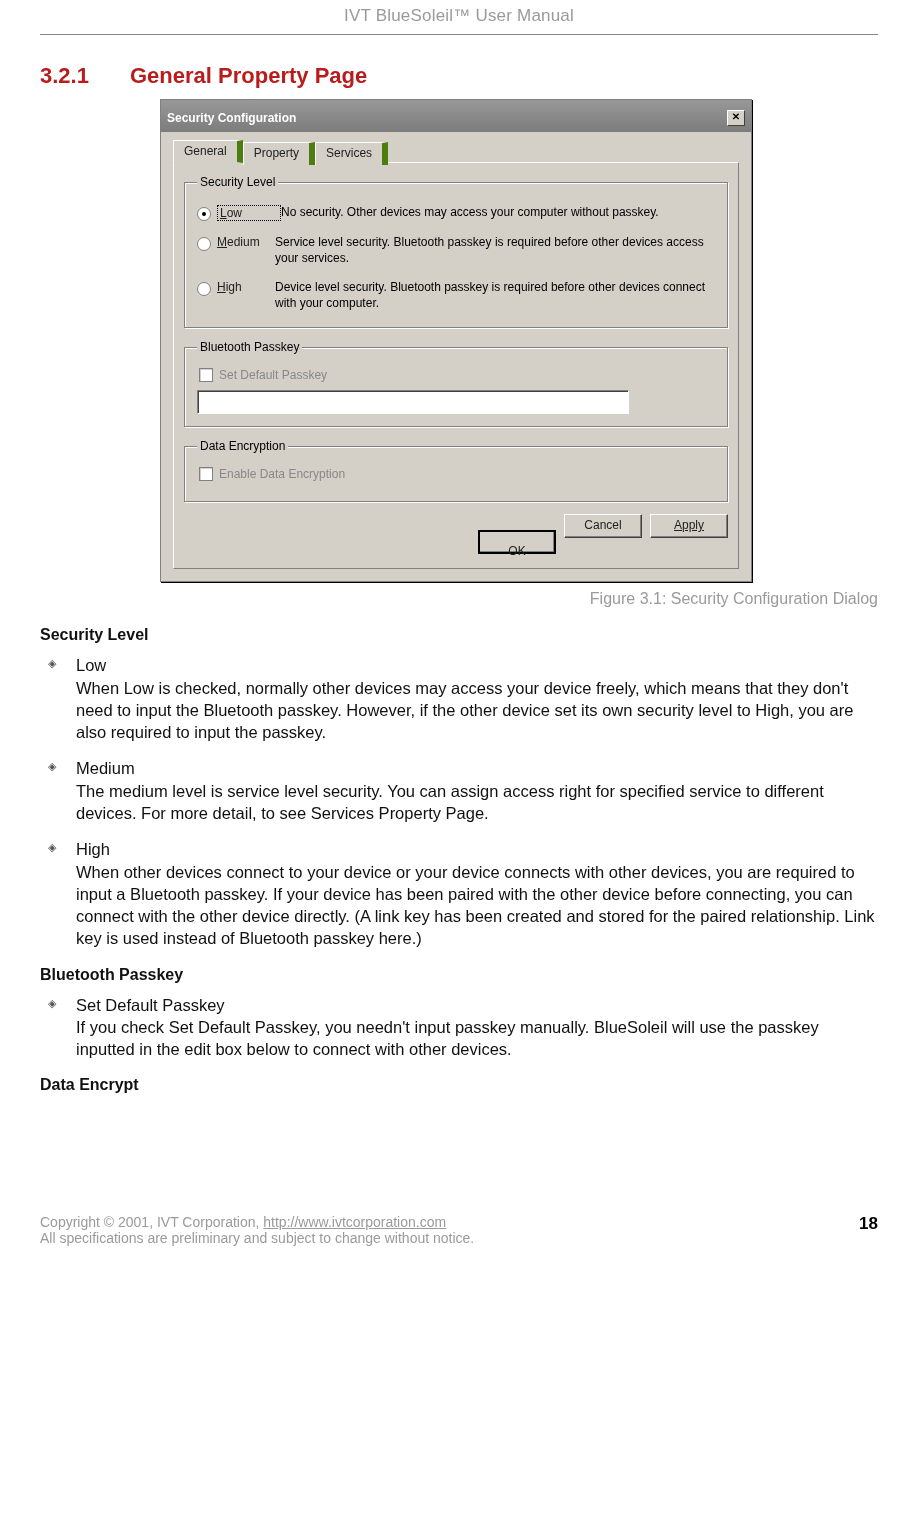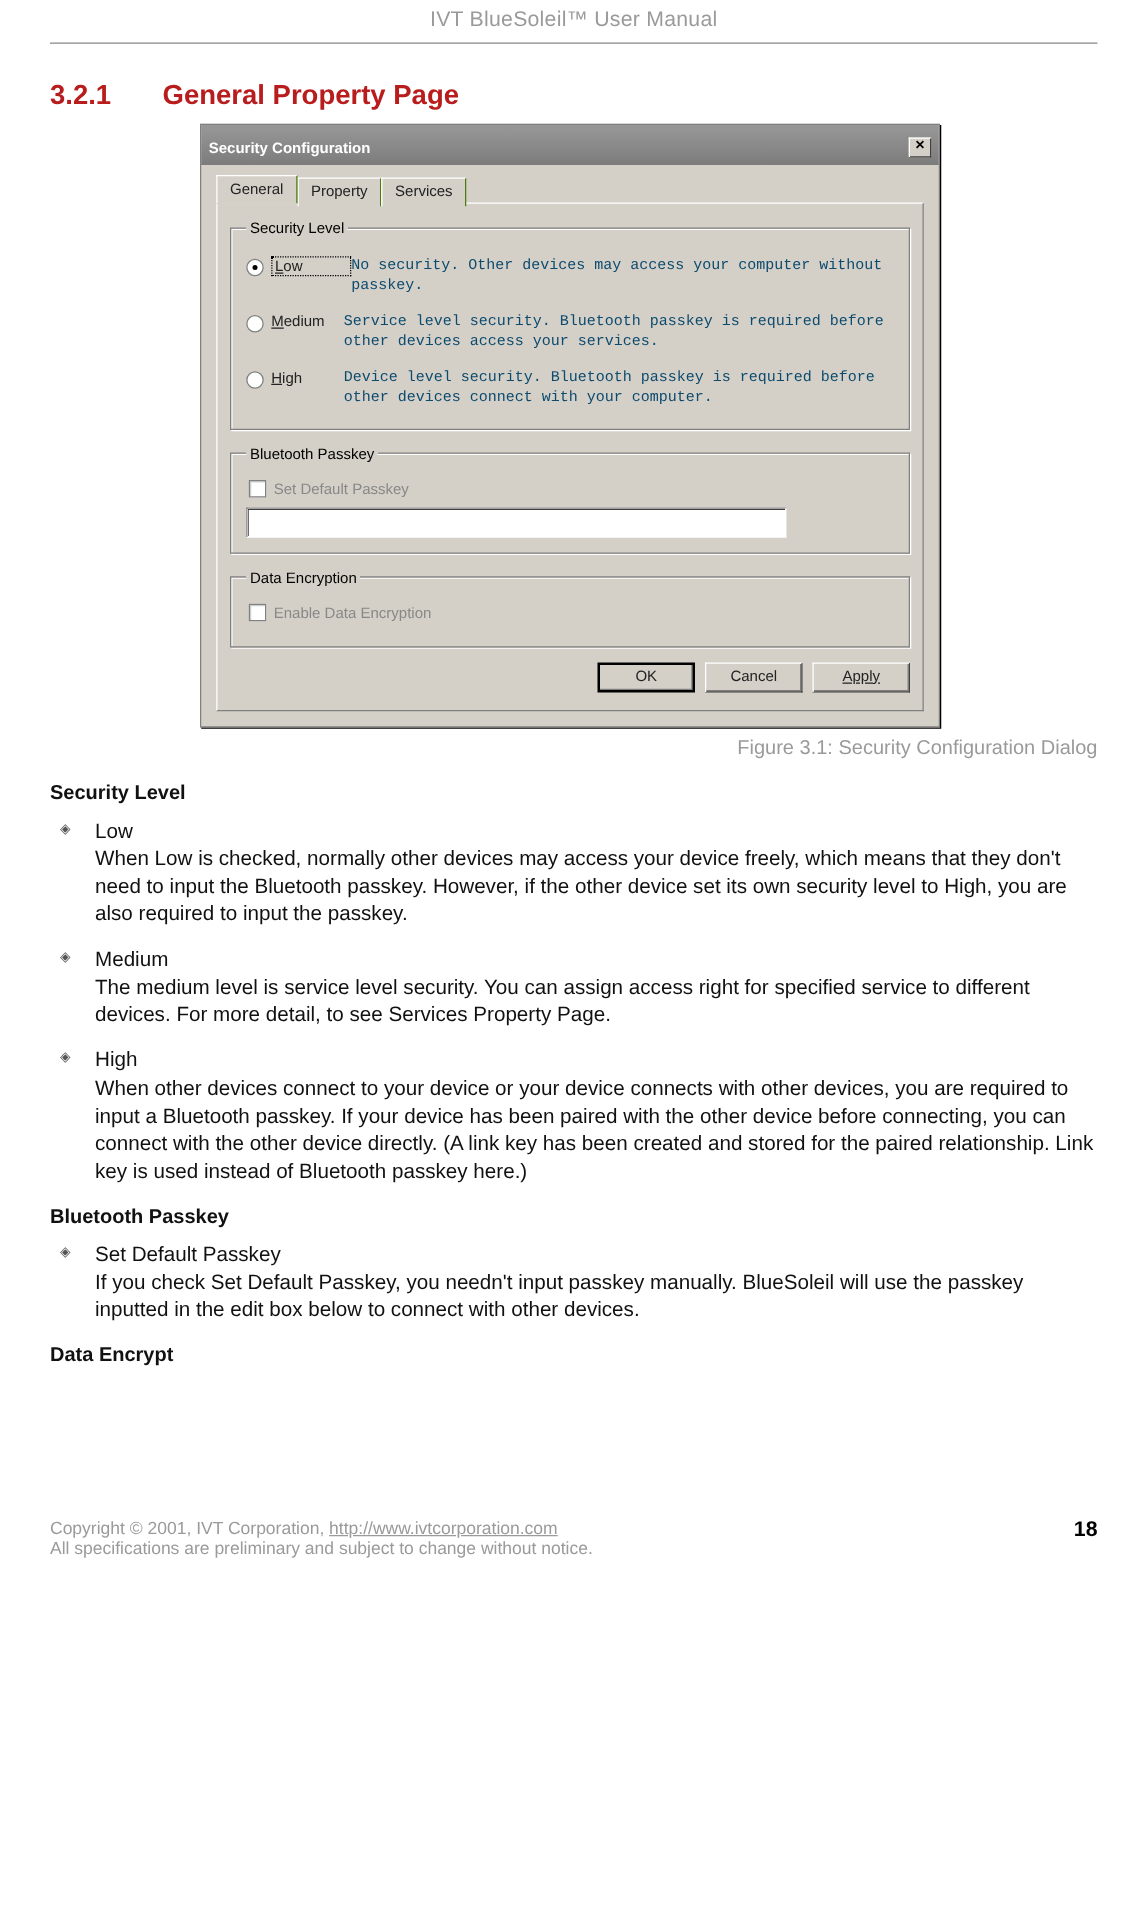--- a/index.html
+++ b/index.html
@@ -67,21 +67,21 @@
     font-size:10px;
     line-height:11px;
     text-align:center;
     font-weight:bold;
   }
   .body { padding: 8px 12px 12px 12px; }
   .tabs { display:flex; gap:0; margin-bottom:-1px;}
   .tab {
     background:#d4d0c8;
     border:1px solid #fff;
-    border-right:1px solid #4d7c0f;
+    border-right:6px solid #4d7c0f;
     border-bottom:none;
     padding:3px 10px 4px 10px;
     font-size:12px;
     position:relative;
   }
   .tab.inactive { top:2px; height:15px; border-bottom:none; }
   .tab.active { z-index:2; border-bottom:1px solid #d4d0c8; }
   .tab-pane {
     border:1px solid #fff;
     border-right-color:#808080;
@@ -102,21 +102,21 @@
     width:12px; height:12px; border-radius:50%;
     background:#fff; border:1px solid #808080;
     margin:2px 6px 0 0;
     display:inline-flex; align-items:center; justify-content:center;
     flex-shrink:0;
   }
   .radio.checked::after { content:""; width:4px; height:4px; border-radius:50%; background:#000;}
   .radio-label { width:58px; flex-shrink:0; }
   .radio-label.framed { border:1px dotted #000; padding:0 2px; }
   .underline-first::first-letter { text-decoration: underline; }
-  .radio-desc { flex:1; font-size:12px; line-height:1.3; color:#0c4a6e;font-family:Liberation Mono, monospace;}
+  .radio-desc { flex:1; font-size:12px; line-height:1.3; color:#000000;}
   .chk-row { display:flex; align-items:center; gap:6px; color:#888; margin:4px 0 8px 2px;}
   .chk {
     width:12px; height:12px; background:#fff;
     border:1px solid #808080;
     box-shadow: inset 1px 1px 0 #cfcfcf;
   }
   .txt {
     width: 430px; height:22px;
     background:#fff;
     border:1px solid #fff;
@@ -130,21 +130,21 @@
     background:#d4d0c8;
     border:1px solid #fff;
     border-right-color:#404040;
     border-bottom-color:#404040;
     box-shadow: inset -1px -1px 0 #808080;
     font-size:12px;
     padding:3px 0 0 0;
     text-align:center;
     box-sizing:border-box;
   }
-  .btn.default { border:2px solid #000; padding-top:2px;}
+  .btn.default { border:2px solid #000; padding-top:12px;margin-top:16px;}
   .caption {
     text-align:right;
     color:#9a9a9a;
     font-size:16px;
     margin:8px 0 18px 0;
   }
   
   h3.subhead {
     font-size:16px;
     font-weight:bold;

